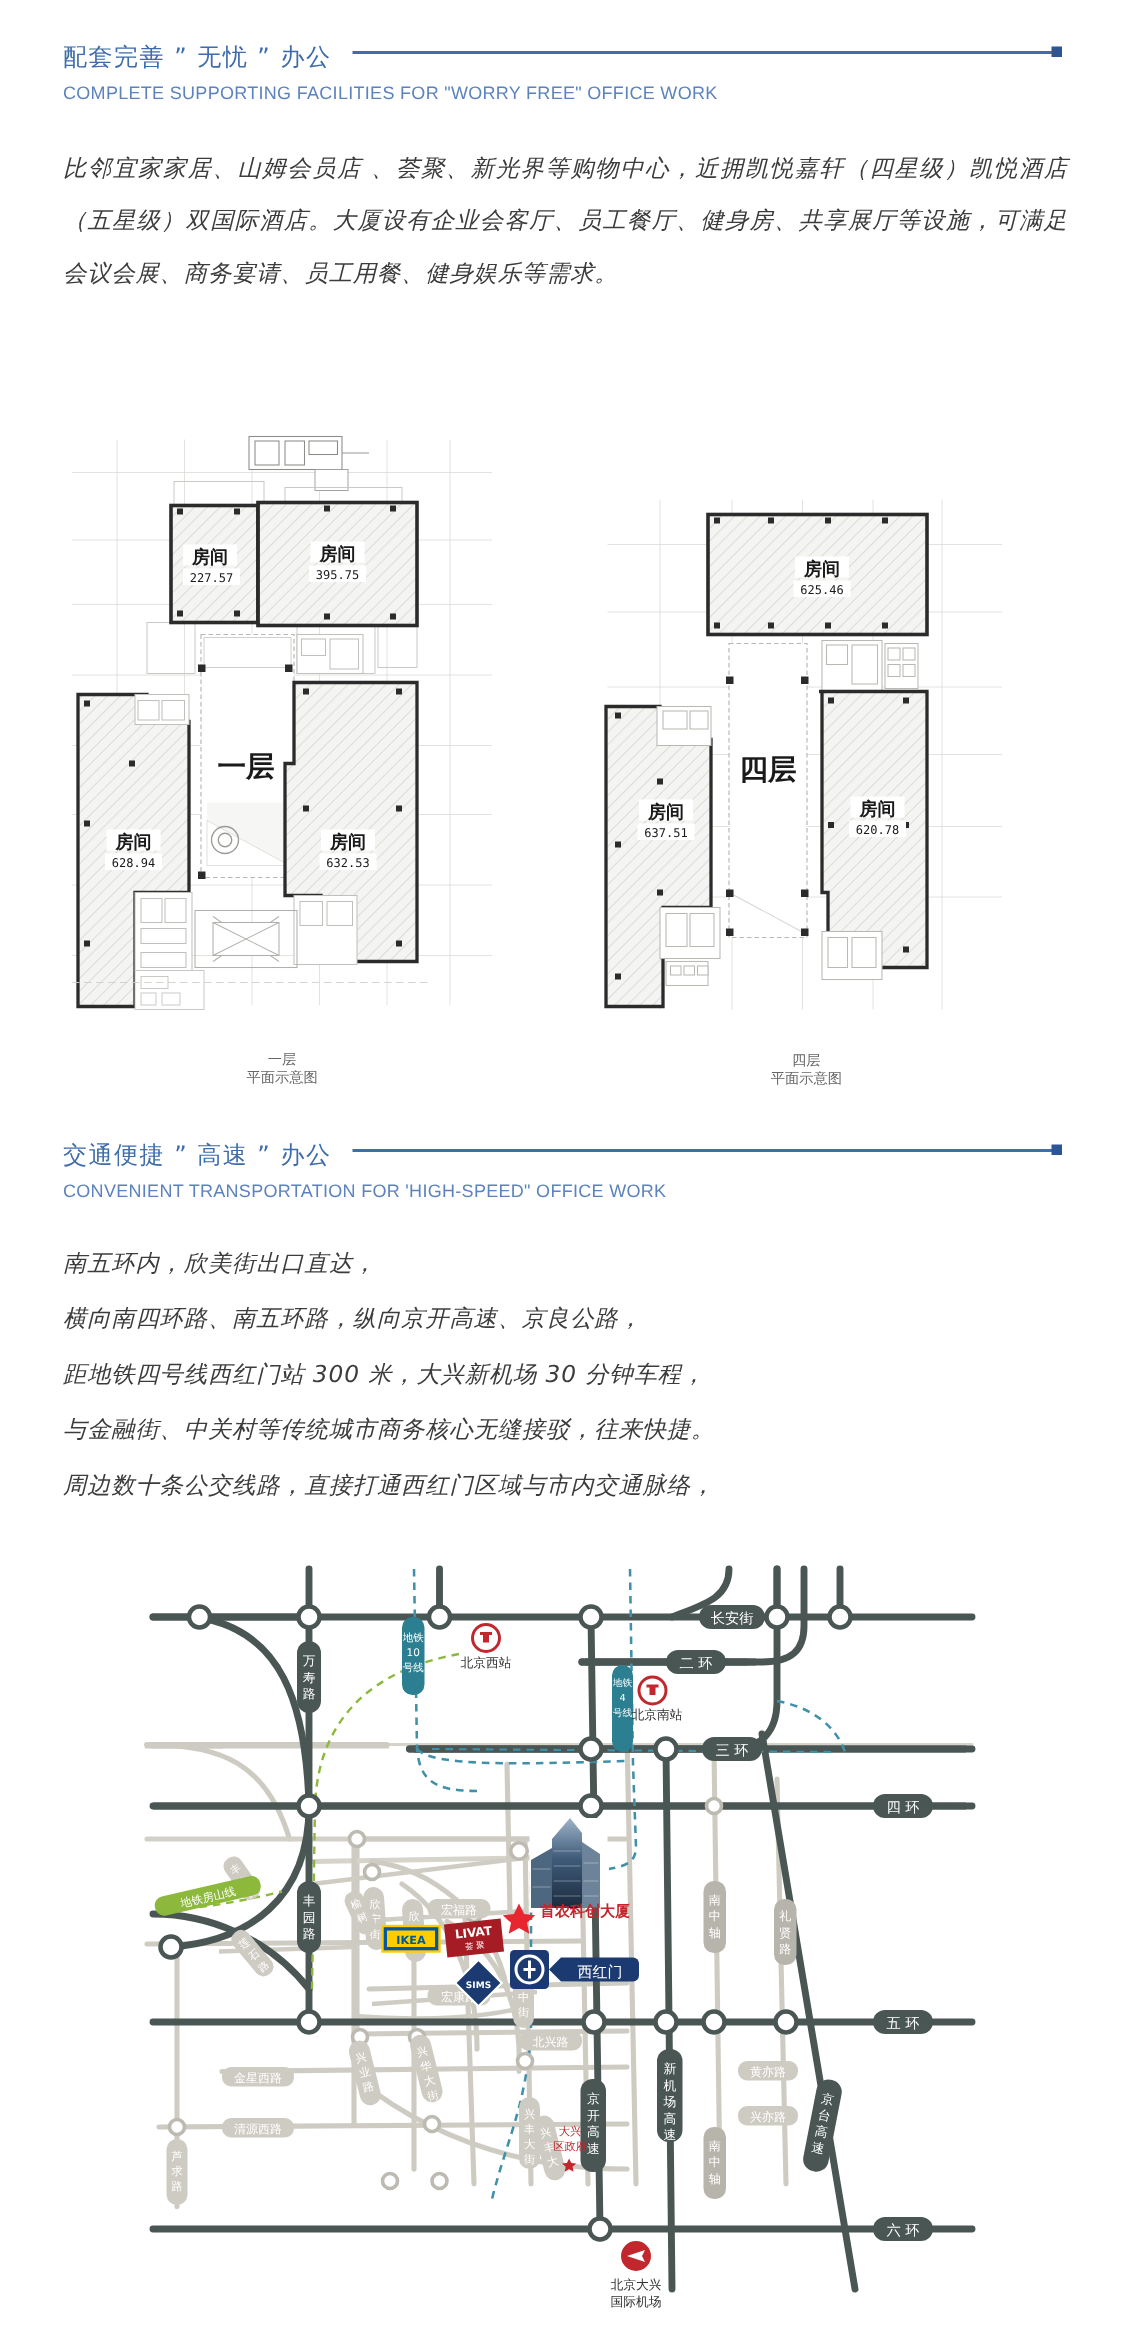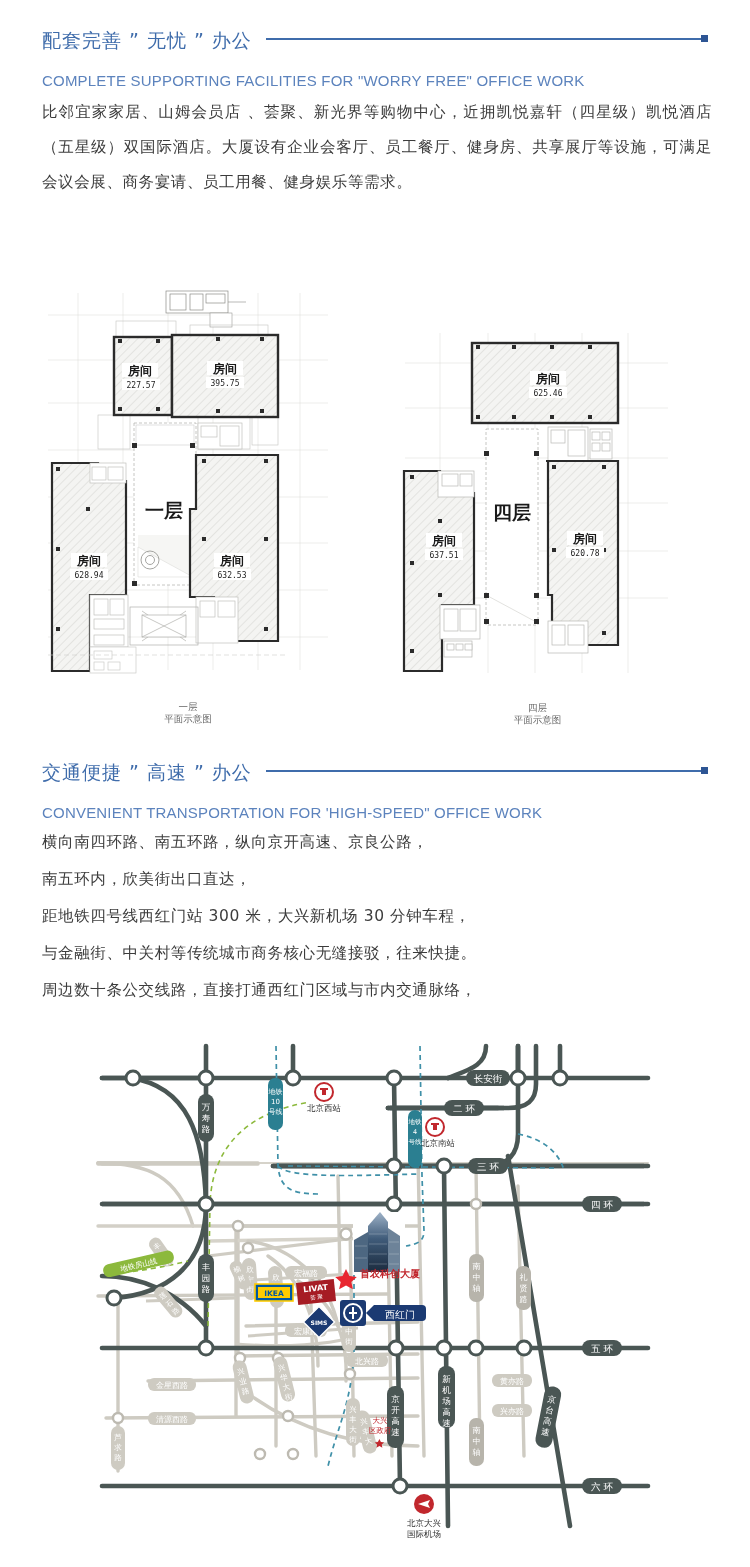--- a/index.html
+++ b/index.html
@@ -7,34 +7,34 @@
   body {
     width:750px; height:1567px; position:relative; overflow:hidden;
     font-family:"Liberation Sans","DejaVu Sans",sans-serif;
     color:#333;
   }
 
   
   .section-head { position:absolute; left:42px; }
   .head-row { display:flex; align-items:baseline; }
   .head-cn {
-    font-size:19px; color:#3f6cab; letter-spacing:1px;
+    font-size:16px; color:#3f6cab; letter-spacing:1px;
     font-family:"DejaVu Sans","Liberation Sans",sans-serif;
     font-weight:400; white-space:nowrap;
   }
   .head-line { flex:1; height:2px; background:#3f6cab; margin-left:14px; position:relative; top:-7px; }
   .head-dot { width:7px; height:7px; background:#2d5594; position:absolute; right:-1px; top:-3px; }
   .head-en {
-    font-size:15px; color:#5c83bd; letter-spacing:0.2px; margin-top:18px;
+    font-size:12px; color:#5c83bd; letter-spacing:0.2px; margin-top:6px;
     font-family:"Liberation Sans",sans-serif; white-space:nowrap;
   }
 
   
   .para { position:absolute; left:42px; color:#3c3c3c;
-          font-family:"DejaVu Sans","Liberation Sans",sans-serif; }
+          font-family:"DejaVu Sans","Liberation Sans",sans-serif;font-style:italic; }
   .para p { font-size:15.5px; line-height:35px; letter-spacing:0.6px; text-align:justify; }
   .para.lines p { line-height:37px; }
 
   
   .plans { position:absolute; left:0; top:285px; width:750px; height:450px;text-decoration:underline; }
   .plan { position:absolute; }
   .plan svg { display:block; }
   .plan-caption {
     text-align:center; font-size:9.5px; color:#666; line-height:12px;
     font-family:"DejaVu Sans","Liberation Sans",sans-serif; margin-top:4px;
@@ -338,22 +338,22 @@
   <div class="head-row">
     <div class="head-cn">交通便捷 ” 高速 ” 办公</div>
     <div class="head-line">
       <span class="head-dot"></span>
     </div>
   </div>
   <div class="head-en">CONVENIENT TRANSPORTATION FOR 'HIGH-SPEED" OFFICE WORK</div>
 </div>
 
 <div class="para lines" style="top:824px; width:670px;">
+  <p>南五环内，欣美街出口直达，</p>
   <p>横向南四环路、南五环路，纵向京开高速、京良公路，</p>
-  <p>南五环内，欣美街出口直达，</p>
   <p>距地铁四号线西红门站 300 米，大兴新机场 30 分钟车程，</p>
   <p>与金融街、中关村等传统城市商务核心无缝接驳，往来快捷。</p>
   <p>周边数十条公交线路，直接打通西红门区域与市内交通脉络，</p>
 </div>
 
 <div class="map-wrap">
   <svg width="578" height="535" viewBox="0 0 578 535">
     <defs>
       <linearGradient id="towerG" x1="0" y1="0" x2="0" y2="1">
         <stop offset="0%" stop-color="#9fb3c8"></stop>

